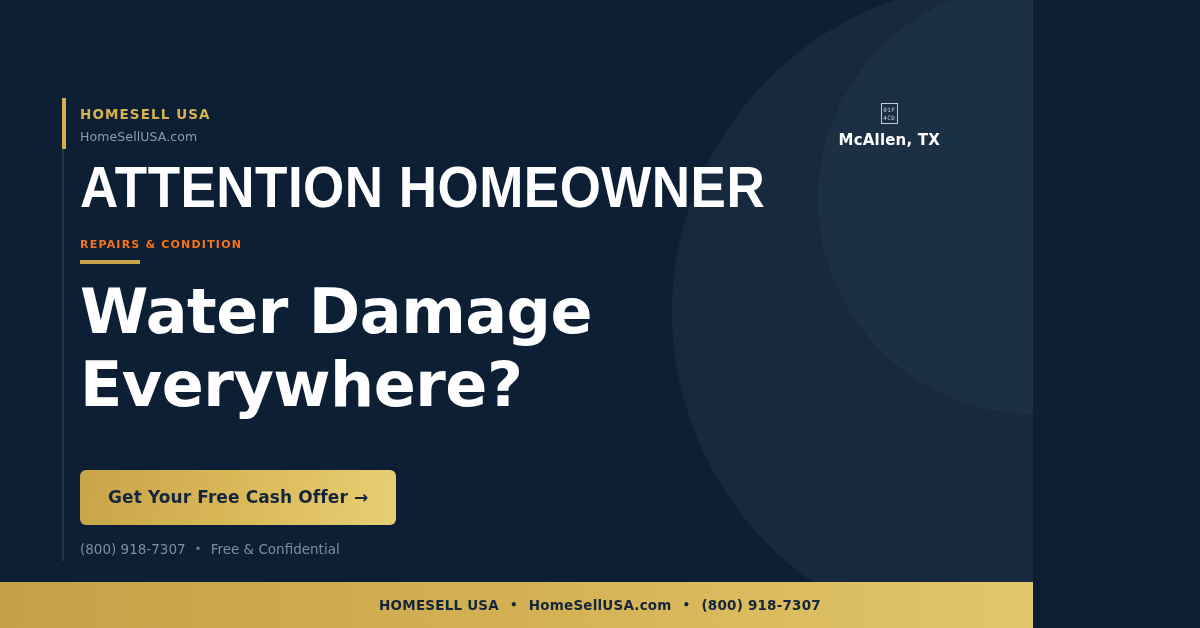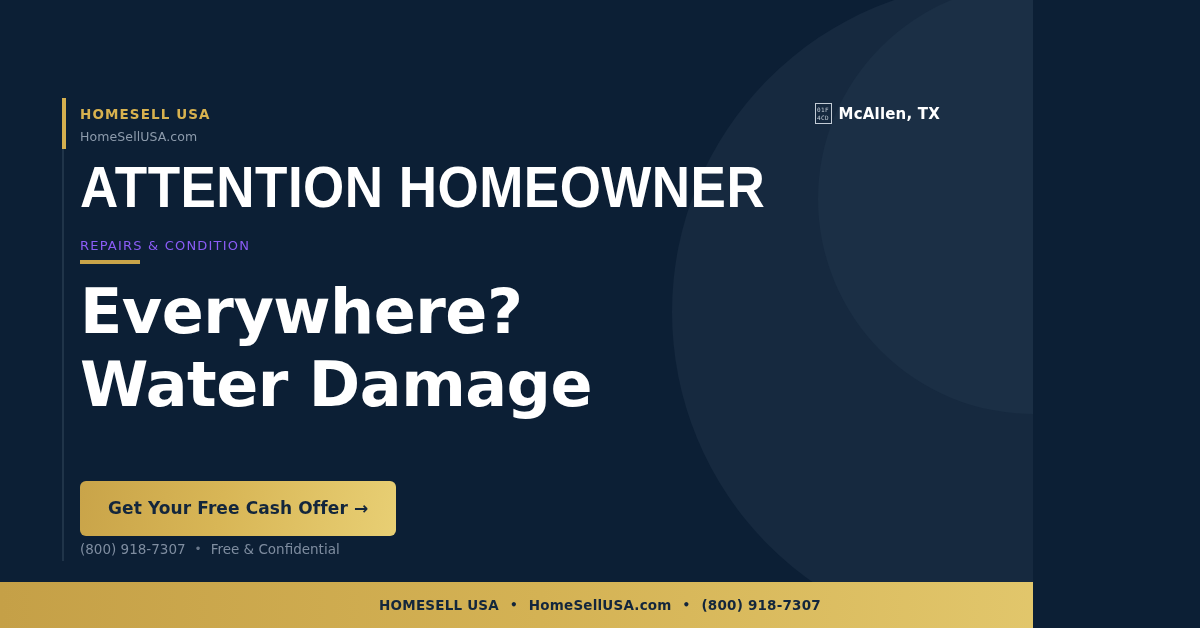--- a/index.html
+++ b/index.html
@@ -72,20 +72,21 @@
     line-height:1.2;
   }
 
   
   .location {
     position:absolute;
     right:60px; top:103px;
     display:flex;
     align-items:center;
     gap:7px;
+    flex-direction:column;
   }
   .tofu {
     display:inline-flex;
     flex-direction:column;
     justify-content:center;
     align-items:center;
     width:17px; height:21px;
     border:1px solid #c3ccd6;
     font-family:"DejaVu Sans Mono", monospace;
     font-size:6px;
@@ -114,23 +115,23 @@
     line-height:1.05;
     white-space:nowrap;
     transform:scaleX(0.93);
     transform-origin:left center;
   }
 
   
   .eyebrow {
     position:absolute;
     left:0; top:238px;
-    font-size:13px;
-    font-weight:normal;
-    color:#8b5cf6;
+    font-size:11px;
+    font-weight:bold;
+    color:#f97316;
     letter-spacing:1.2px;
     white-space:nowrap;
   }
   .eyebrow-rule {
     position:absolute;
     left:0; top:260px;
     width:60px; height:4px;
     background:#c9a449;
   }
 
@@ -152,21 +153,21 @@
     left:0; top:437px;
     font-size:19px;
     color:#c3ccd6;
     letter-spacing:0.1px;
     white-space:nowrap;
   }
 
   
   .cta {
     position:absolute;
-    left:0; top:481px;
+    left:0; top:470px;
     display:inline-block;
     padding:17px 28px 18px 28px;
     border:none;
     border-radius:6px;
     background:linear-gradient(100deg,#c9a449 0%,#d8b656 45%,#e8cf74 100%);
     color:#13263c;
     font-family:"DejaVu Sans", sans-serif;
     font-size:17px;
     font-weight:bold;
     letter-spacing:0.1px;
@@ -234,22 +235,22 @@
       </span>
       <span class="location-label">McAllen, TX</span>
     </div>
 
     <div class="attention">ATTENTION HOMEOWNER</div>
 
     <div class="eyebrow">REPAIRS &amp; CONDITION</div>
     <div class="eyebrow-rule"></div>
 
     <div class="headline">
+      <div>Water Damage</div>
       <div>Everywhere?</div>
-      <div>Water Damage</div>
     </div>
 
 
     <button class="cta">Get Your Free Cash Offer →</button>
 
     <div class="trustline">
       <span>(800) 918-7307</span>
       <span class="trust-dot">•</span>
       <span>Free &amp; Confidential</span>
     </div>

